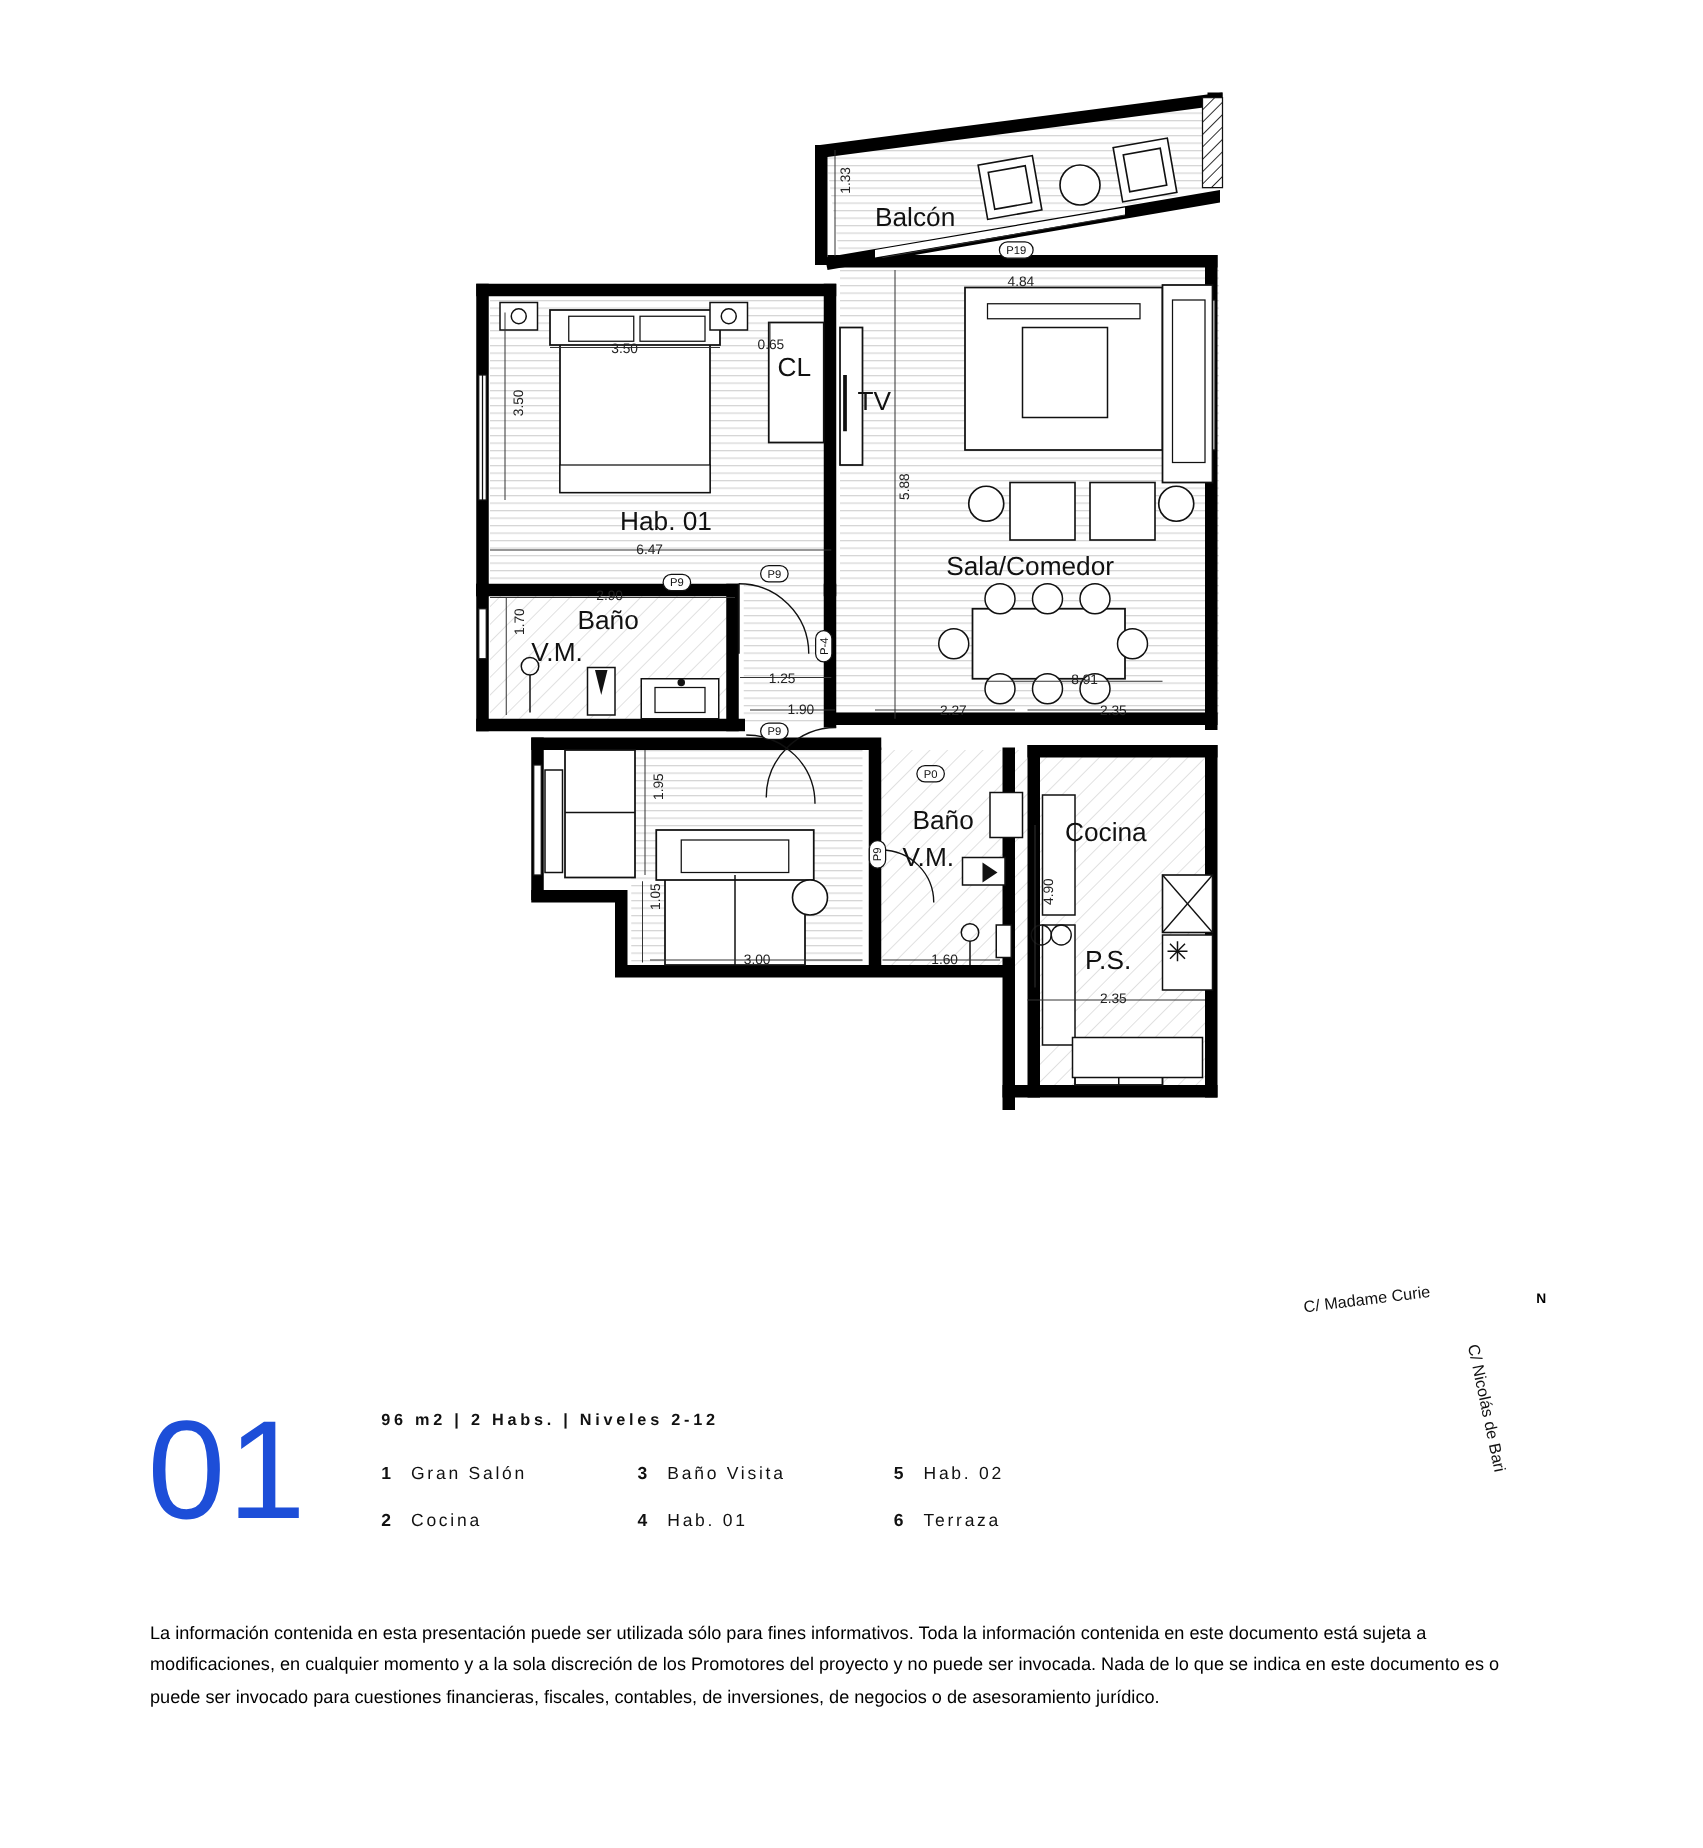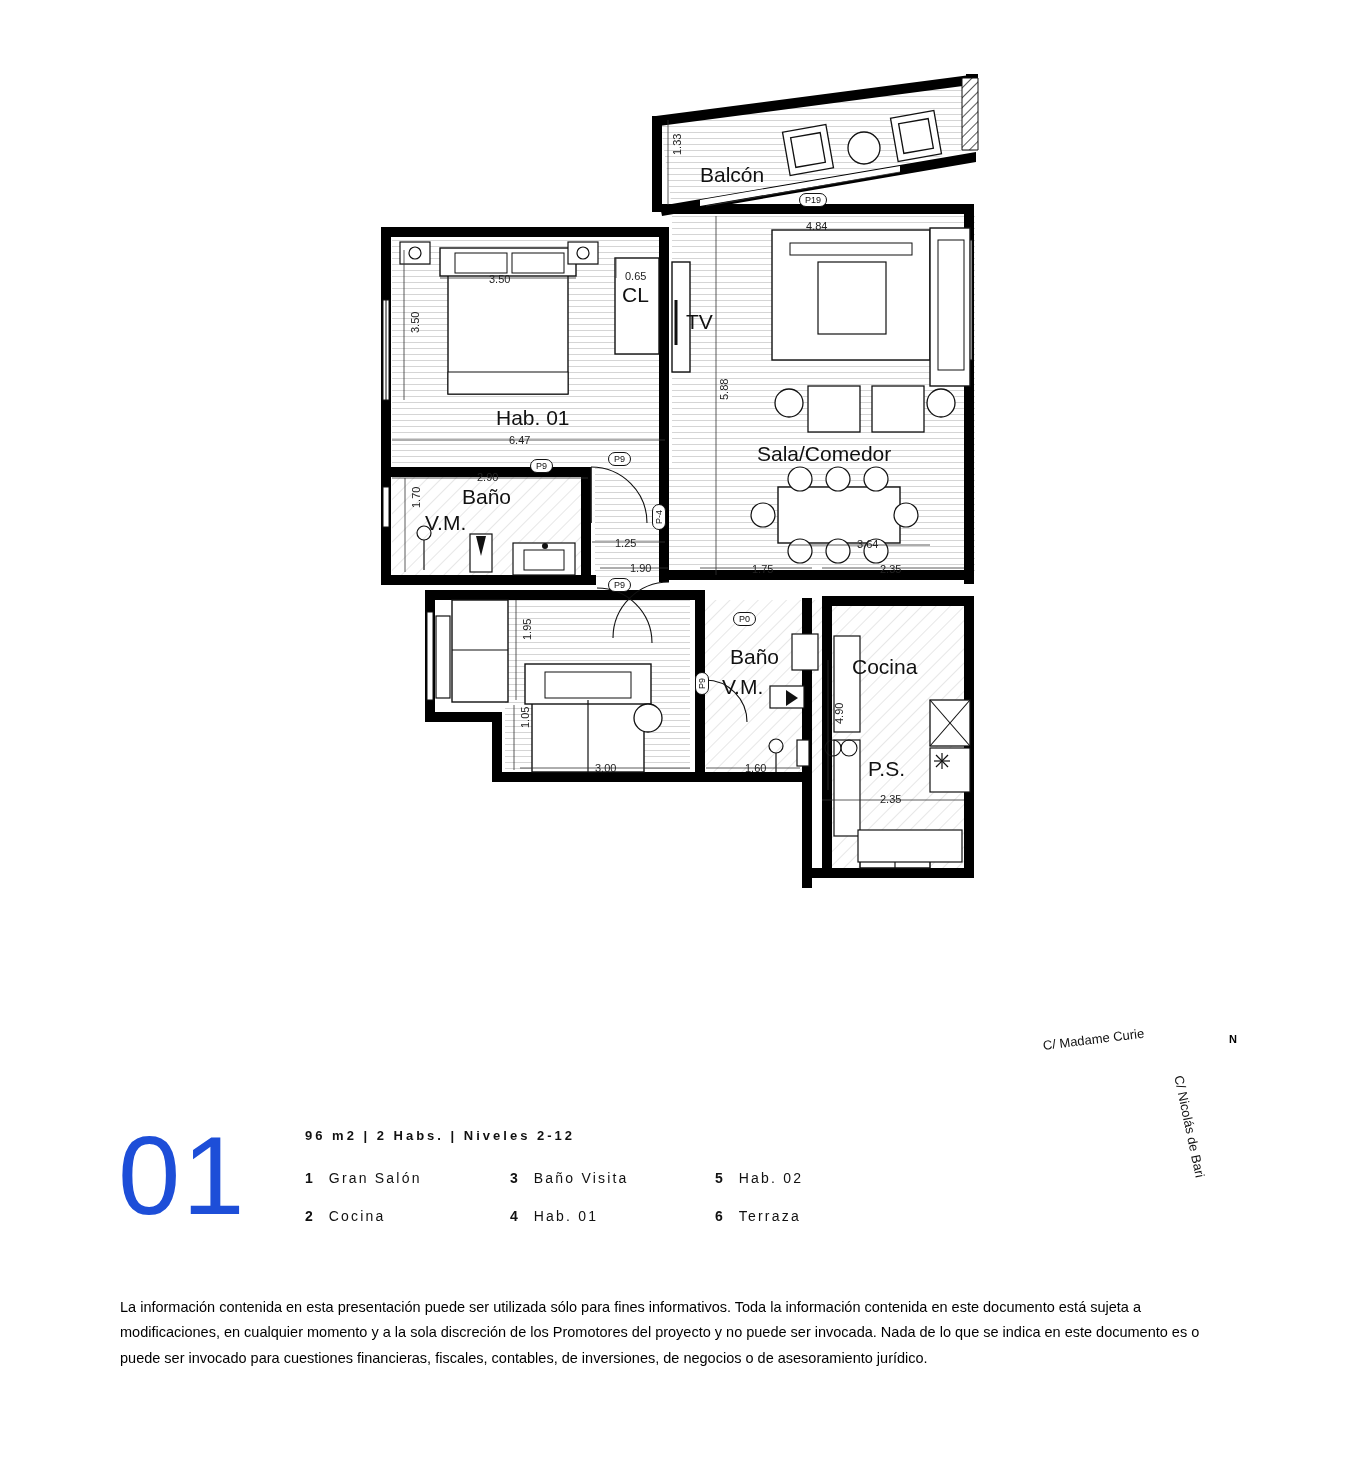--- a/index.html
+++ b/index.html
@@ -366,31 +366,31 @@
   <div class="room-label big" style="left:462px;top:485px">Baño</div>
   <div class="room-label big" style="left:425px;top:511px">V.M.</div>
   <div class="room-label big" style="left:757px;top:442px">Sala/Comedor</div>
   <div class="room-label big" style="left:730px;top:645px">Baño</div>
   <div class="room-label big" style="left:722px;top:675px">V.M.</div>
   <div class="room-label big" style="left:852px;top:655px">Cocina</div>
   <div class="room-label big" style="left:868px;top:757px">P.S.</div>
 
   <div class="dim-label vert" style="left:671px;top:155px">1.33</div>
   <div class="dim-label" style="left:806px;top:220px">4.84</div>
-  <div class="dim-label" style="left:625px;top:270px">0.65</div>
+  <div class="dim-label" style="left:606px;top:270px">0.65</div>
   <div class="dim-label" style="left:489px;top:273px">3.50</div>
   <div class="dim-label vert" style="left:409px;top:333px">3.50</div>
   <div class="dim-label vert" style="left:718px;top:400px">5.88</div>
   <div class="dim-label" style="left:509px;top:434px">6.47</div>
   <div class="dim-label" style="left:477px;top:471px">2.90</div>
   <div class="dim-label vert" style="left:410px;top:508px">1.70</div>
   <div class="dim-label" style="left:615px;top:537px">1.25</div>
-  <div class="dim-label" style="left:857px;top:538px">3.64</div>
+  <div class="dim-label" style="left:857px;top:538px">8.91</div>
   <div class="dim-label" style="left:630px;top:562px">1.90</div>
-  <div class="dim-label" style="left:752px;top:563px">1.75</div>
+  <div class="dim-label" style="left:752px;top:563px">2.27</div>
   <div class="dim-label" style="left:880px;top:563px">2.35</div>
   <div class="dim-label vert" style="left:521px;top:640px">1.95</div>
   <div class="dim-label vert" style="left:833px;top:724px">4.90</div>
   <div class="dim-label vert" style="left:519px;top:728px">1.05</div>
   <div class="dim-label" style="left:595px;top:762px">3.00</div>
   <div class="dim-label" style="left:745px;top:762px">1.60</div>
   <div class="dim-label" style="left:880px;top:793px">2.35</div>
 
   <div class="door-tag" style="left:799px;top:193px">P19</div>
   <div class="door-tag" style="left:530px;top:459px">P9</div>

